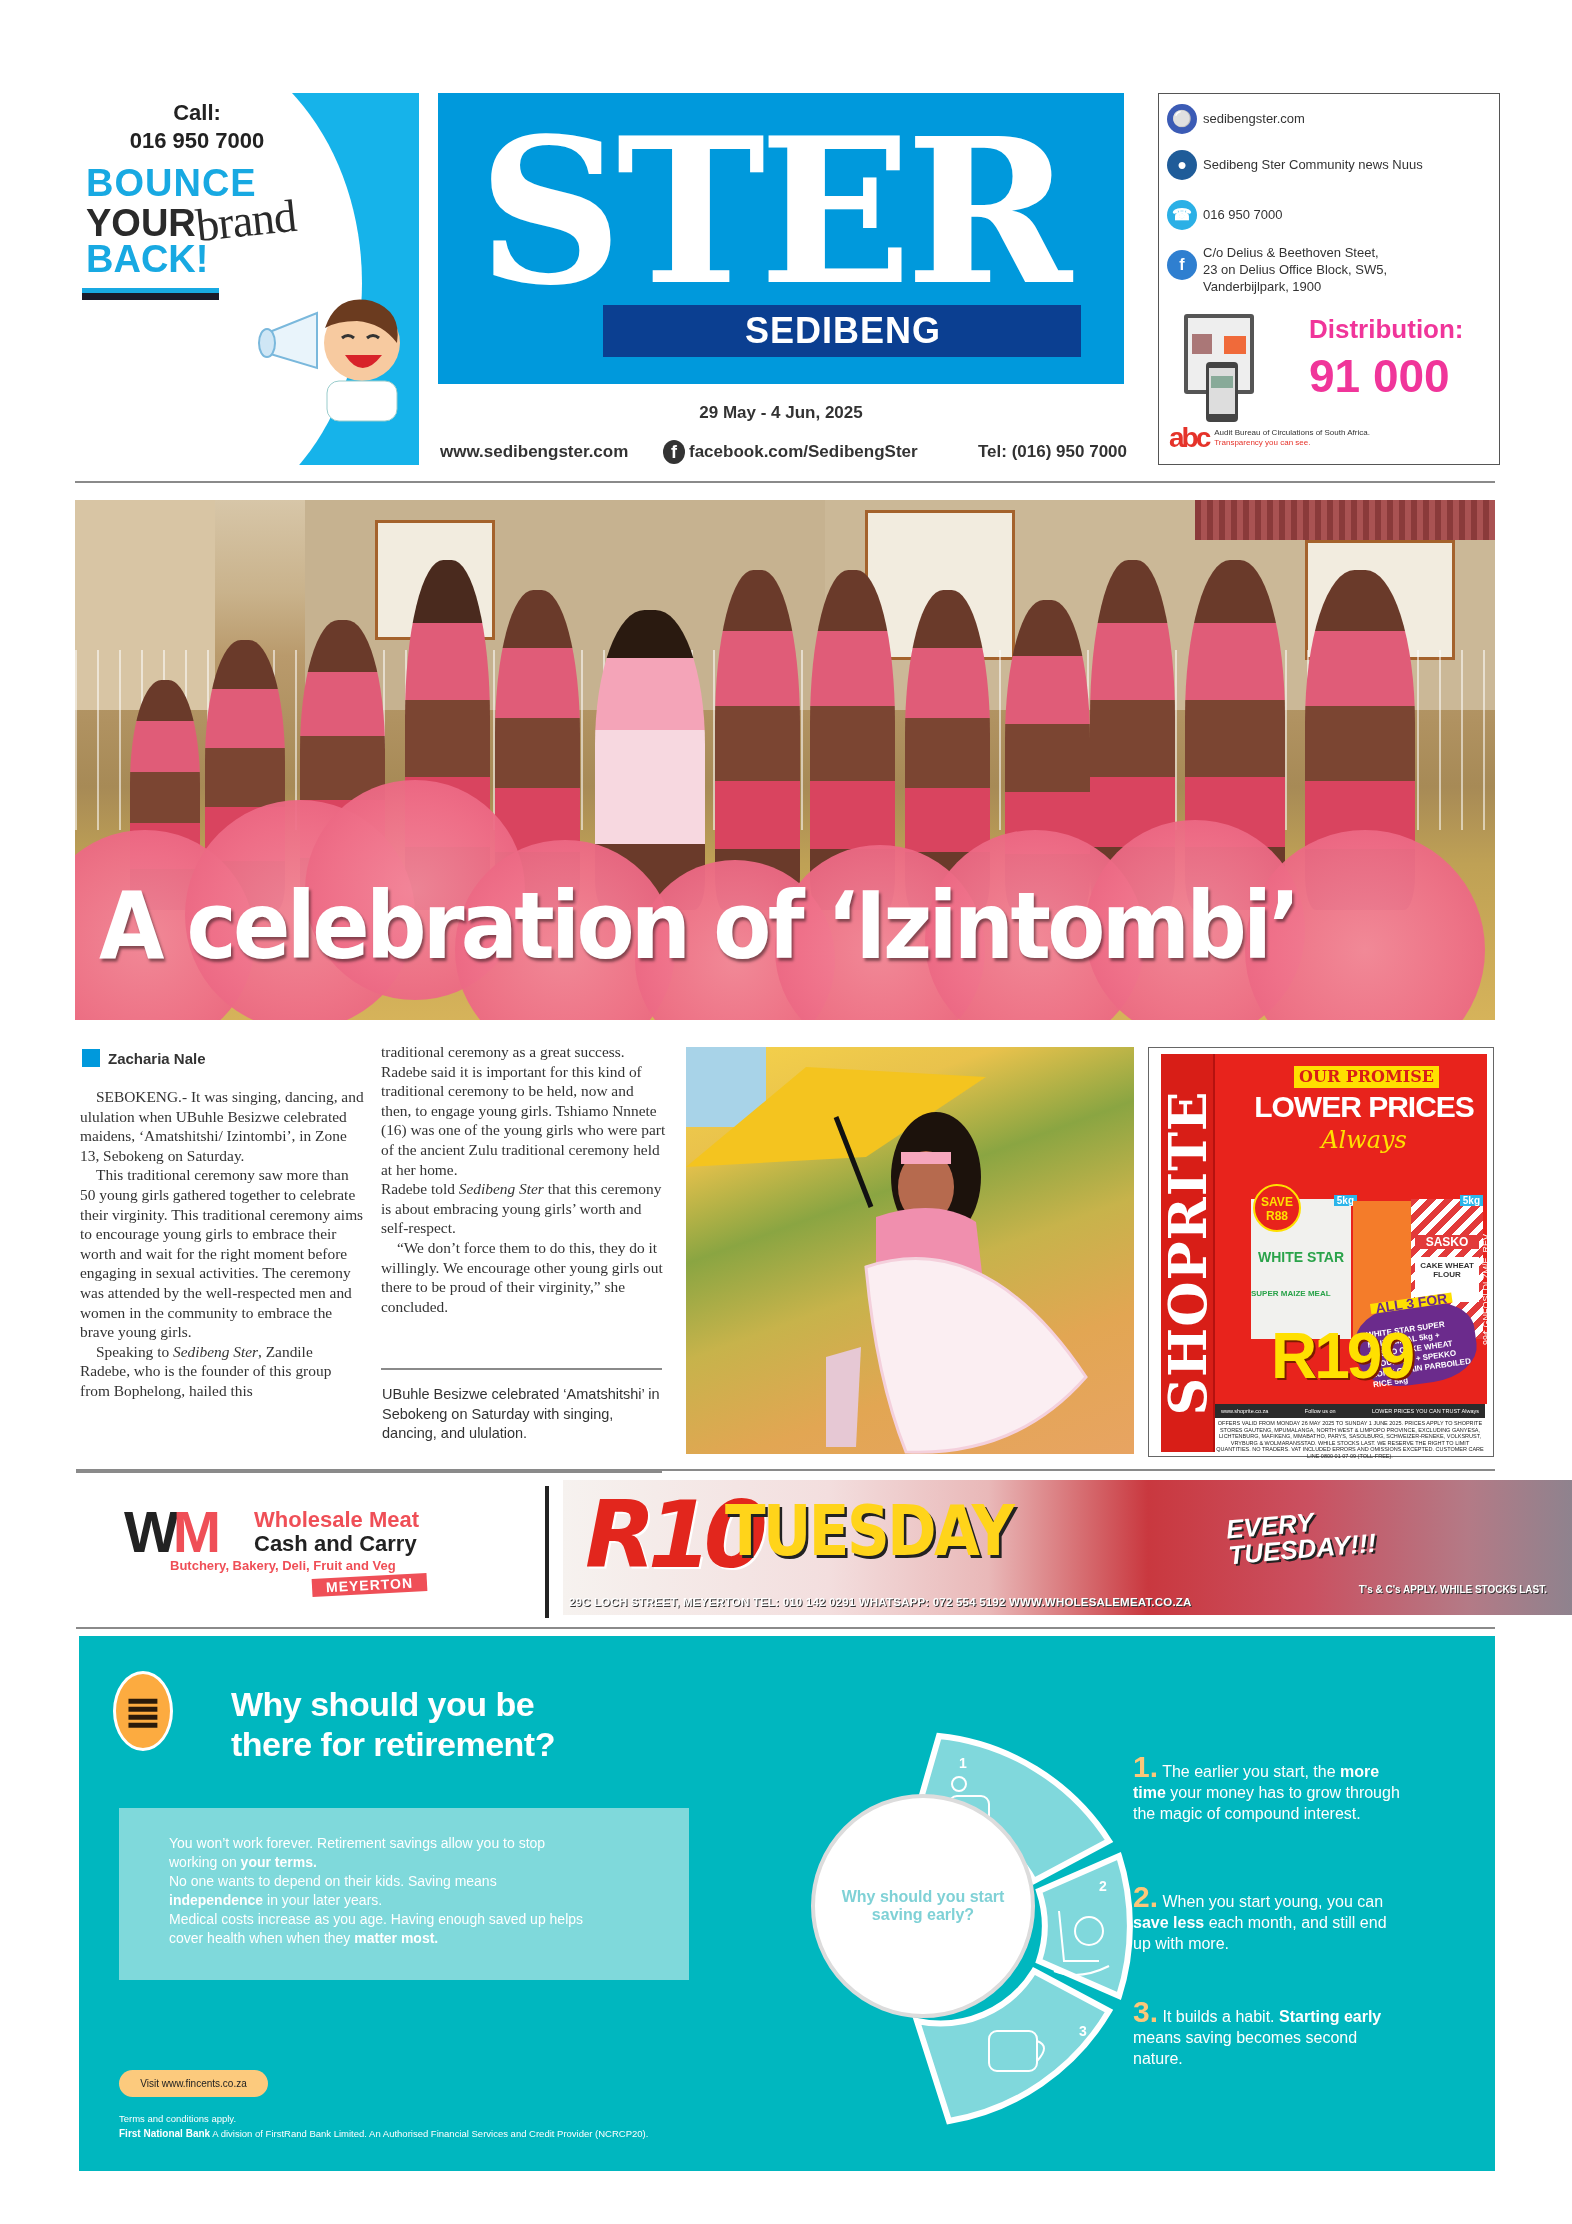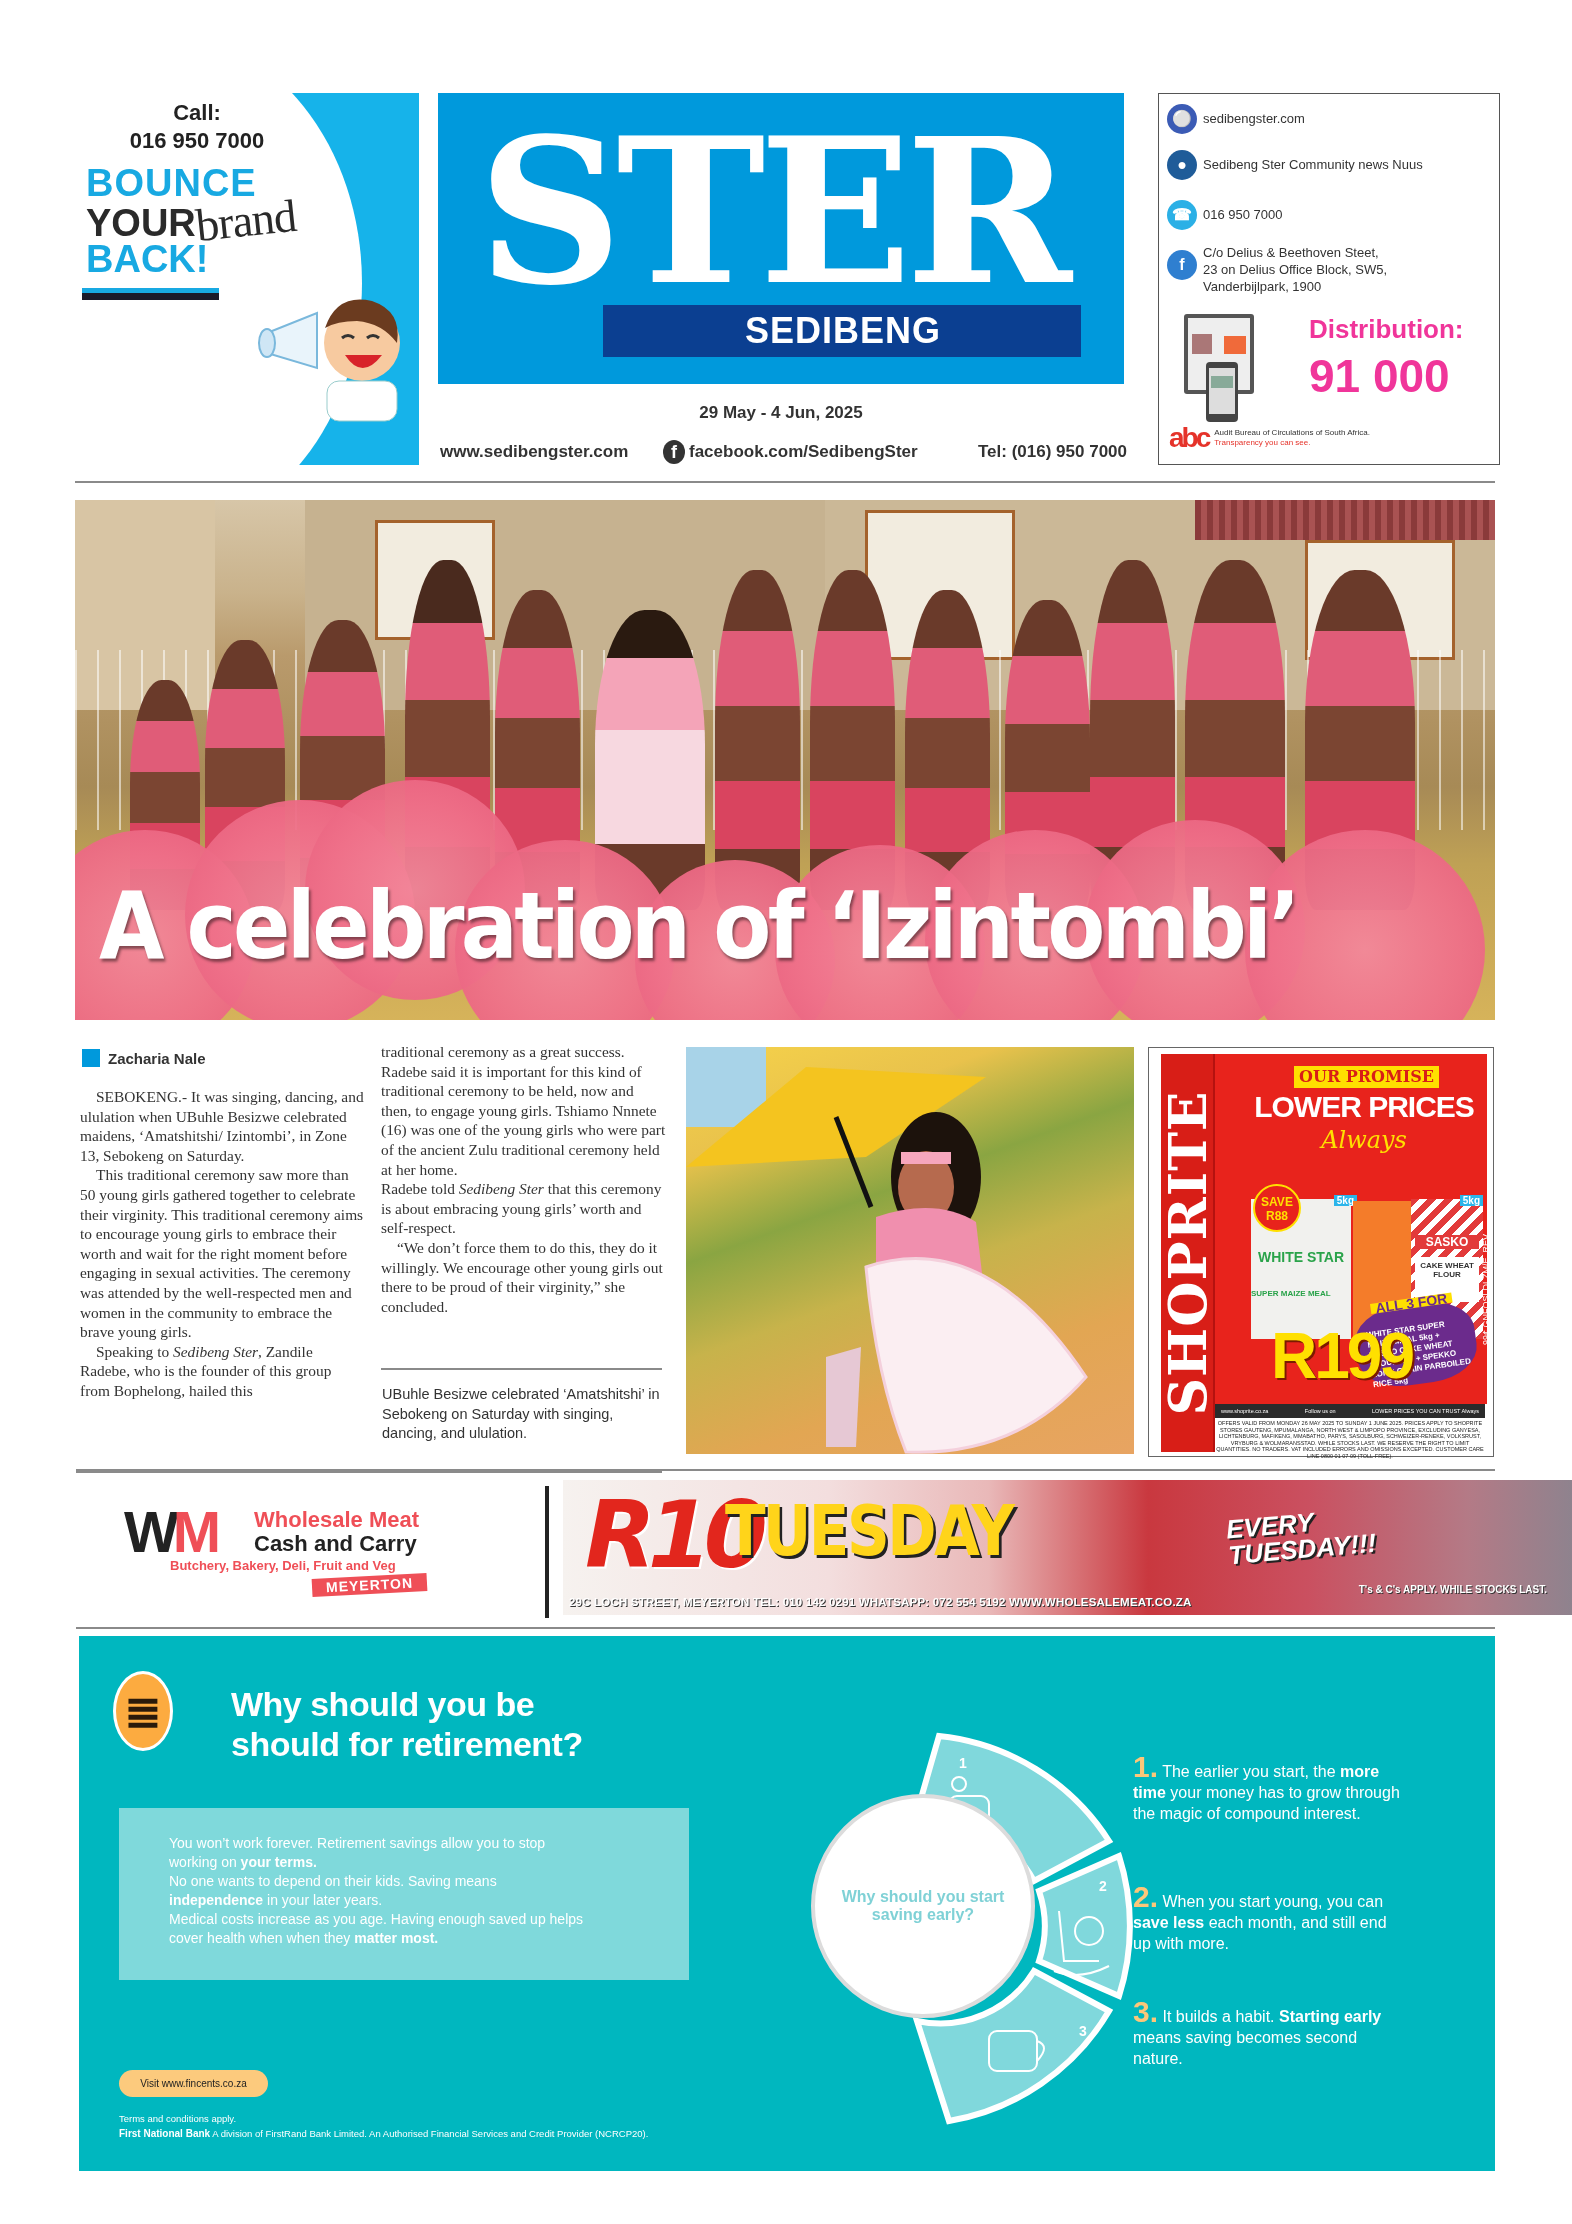--- a/index.html
+++ b/index.html
@@ -344,21 +344,21 @@
 </div>
 
 <div class="rule" style="left:76px; top:1627px; width:1419px; height:2px;"></div>
 
 <div class="abs fnb">
   <div class="fnb-logo">
       <span>≣</span>
     </div>
   <div class="fnb-title">
     <div>Why should you be</div>
-    <div>should for retirement?</div>
+    <div>there for retirement?</div>
   </div>
   <div class="fnb-box">
     <div>You won’t work forever. Retirement savings allow you to stop</div>
     <div><span>working on </span><b>your terms.</b></div>
     <div>No one wants to depend on their kids. Saving means</div>
     <div><b>independence</b><span> in your later years.</span></div>
     <div>Medical costs increase as you age. Having enough saved up helps</div>
     <div><span>cover health when when they </span><b>matter most.</b></div>
   </div>
 

